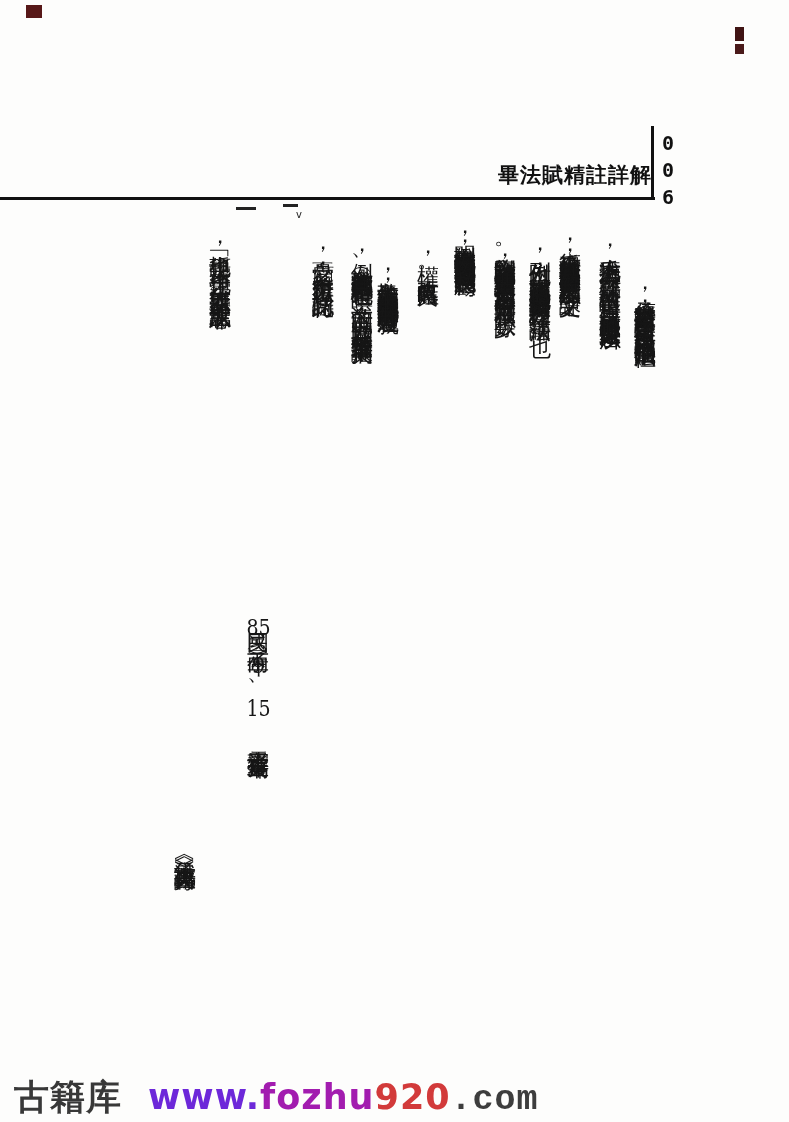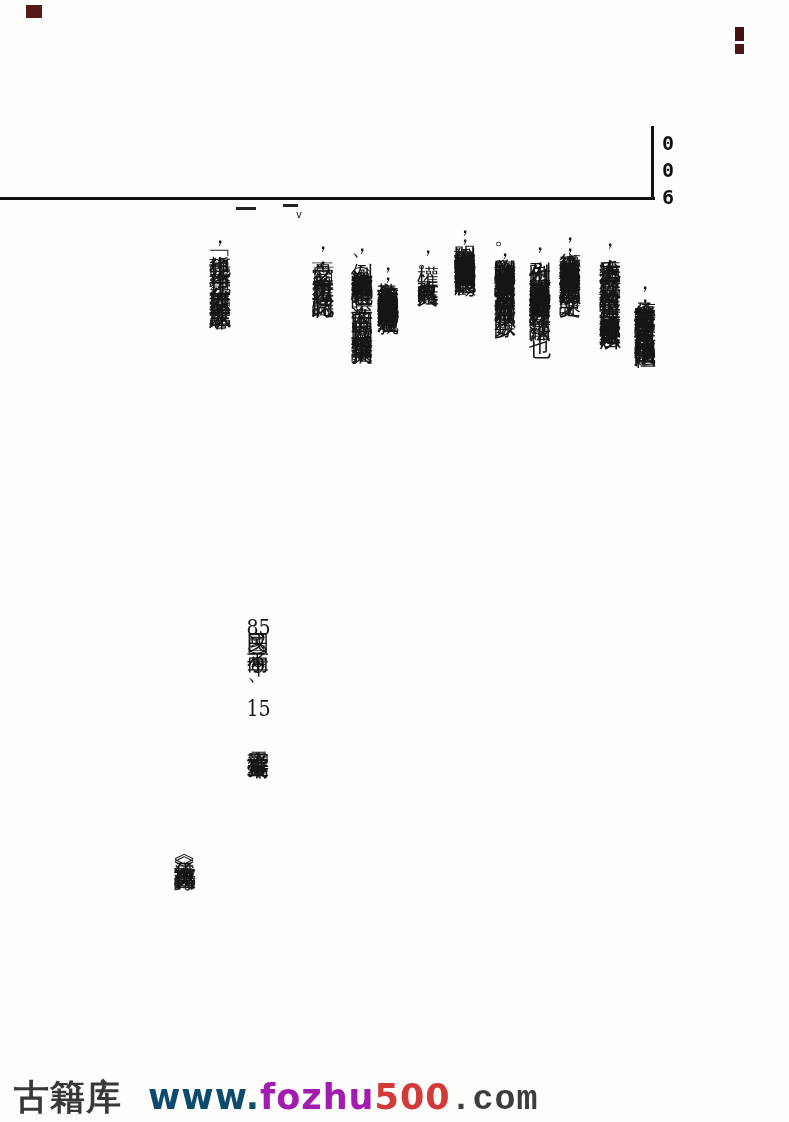--- a/index.html
+++ b/index.html
@@ -56,34 +56,35 @@
     position:absolute;
     left:14px;top:1074px;
     font-family:"DejaVu Sans", sans-serif;
     font-weight:700;
     font-size:35px;
     letter-spacing:1px;
     white-space:nowrap;
     background:#fdfdfc;
   }
   .wm-name{ color:#383838; margin-right:26px; }
-  .wm-www{ color:#0c4a6e;text-align:right; }
+  .wm-www{ color:#6d28d9;text-align:right; }
   .wm-green{ color:#a21caf; }
   .wm-red{ color:#d23a3a; }
   .wm-com{ color:#3d3d3d;font-family:Liberation Mono, monospace; }
 </style>
 </head>
 <body>
 
 <div class="page">
 
   <div class="scan-mark" style="left:26px;top:5px;width:16px;height:13px;background:#571818;"></div>
   <div class="scan-mark" style="left:735px;top:27px;width:9px;height:14px;background:#401414;"></div>
   <div class="scan-mark" style="left:735px;top:44px;width:9px;height:10px;background:#4a1a1a;"></div>
 
+  <div class="header-title" style="left:498px;top:161px;">畢法賦精註詳解</div>
   <div class="pagenum" style="left:656px;top:131px;">006</div>
   <div class="vbar" style="left:651px;top:126px;width:3px;height:74px;"></div>
   <div class="hrule" style="left:0px;top:197px;width:655px;height:3px;"></div>
 
   <div class="artifact" style="left:236px;top:207px;width:20px;height:3px;"></div>
   <div class="artifact" style="left:283px;top:204px;width:15px;height:3px;"></div>
   <div class="artifact-v" style="left:296px;top:209px;">v</div>
 
   <div class="vcol" style="left:630px;top:292px;">歷來術數書籍之傳承，常「留書不留訣」，或「留訣不留法」，但《畢法賦》的注釋卻</div>
   <div class="vcol" style="left:595px;top:246px;">沒有上述毛病，殊屬難得，它不但留書留訣，更留法，所以它是欲深入堂奧所不可或缺的。</div>
@@ -97,16 +98,16 @@
   <div class="vcol" style="left:308px;top:246px;">顧之憂，得以全力筆耕，特此誌謝！</div>
 
   <div class="vcol" style="left:243px;top:616px;">
     <span>民國</span><span class="tcy">85</span><span>年（丙子）、</span><span class="tcy">9</span><span>、</span><span class="tcy">15</span><span>　秦瑞生寫于祥雲齋</span>
   </div>
 
   <div class="vcol" style="left:205px;top:243px;">「夫學須靜也，才須學也，非學無以廣才，非志無以成學。」</div>
   <div class="vcol" style="left:170px;top:852px;">錄自諸葛亮《誡子集》</div>
 
   <div class="watermark">
-    <span class="wm-name">古籍库</span><span class="wm-www">www.</span><span class="wm-green">fozhu</span><span class="wm-red">500</span><span class="wm-com">.com</span>
+    <span class="wm-name">古籍库</span><span class="wm-www">www.</span><span class="wm-green">fozhu</span><span class="wm-red">920</span><span class="wm-com">.com</span>
   </div>
 
 </div>
 
 </body></html>

